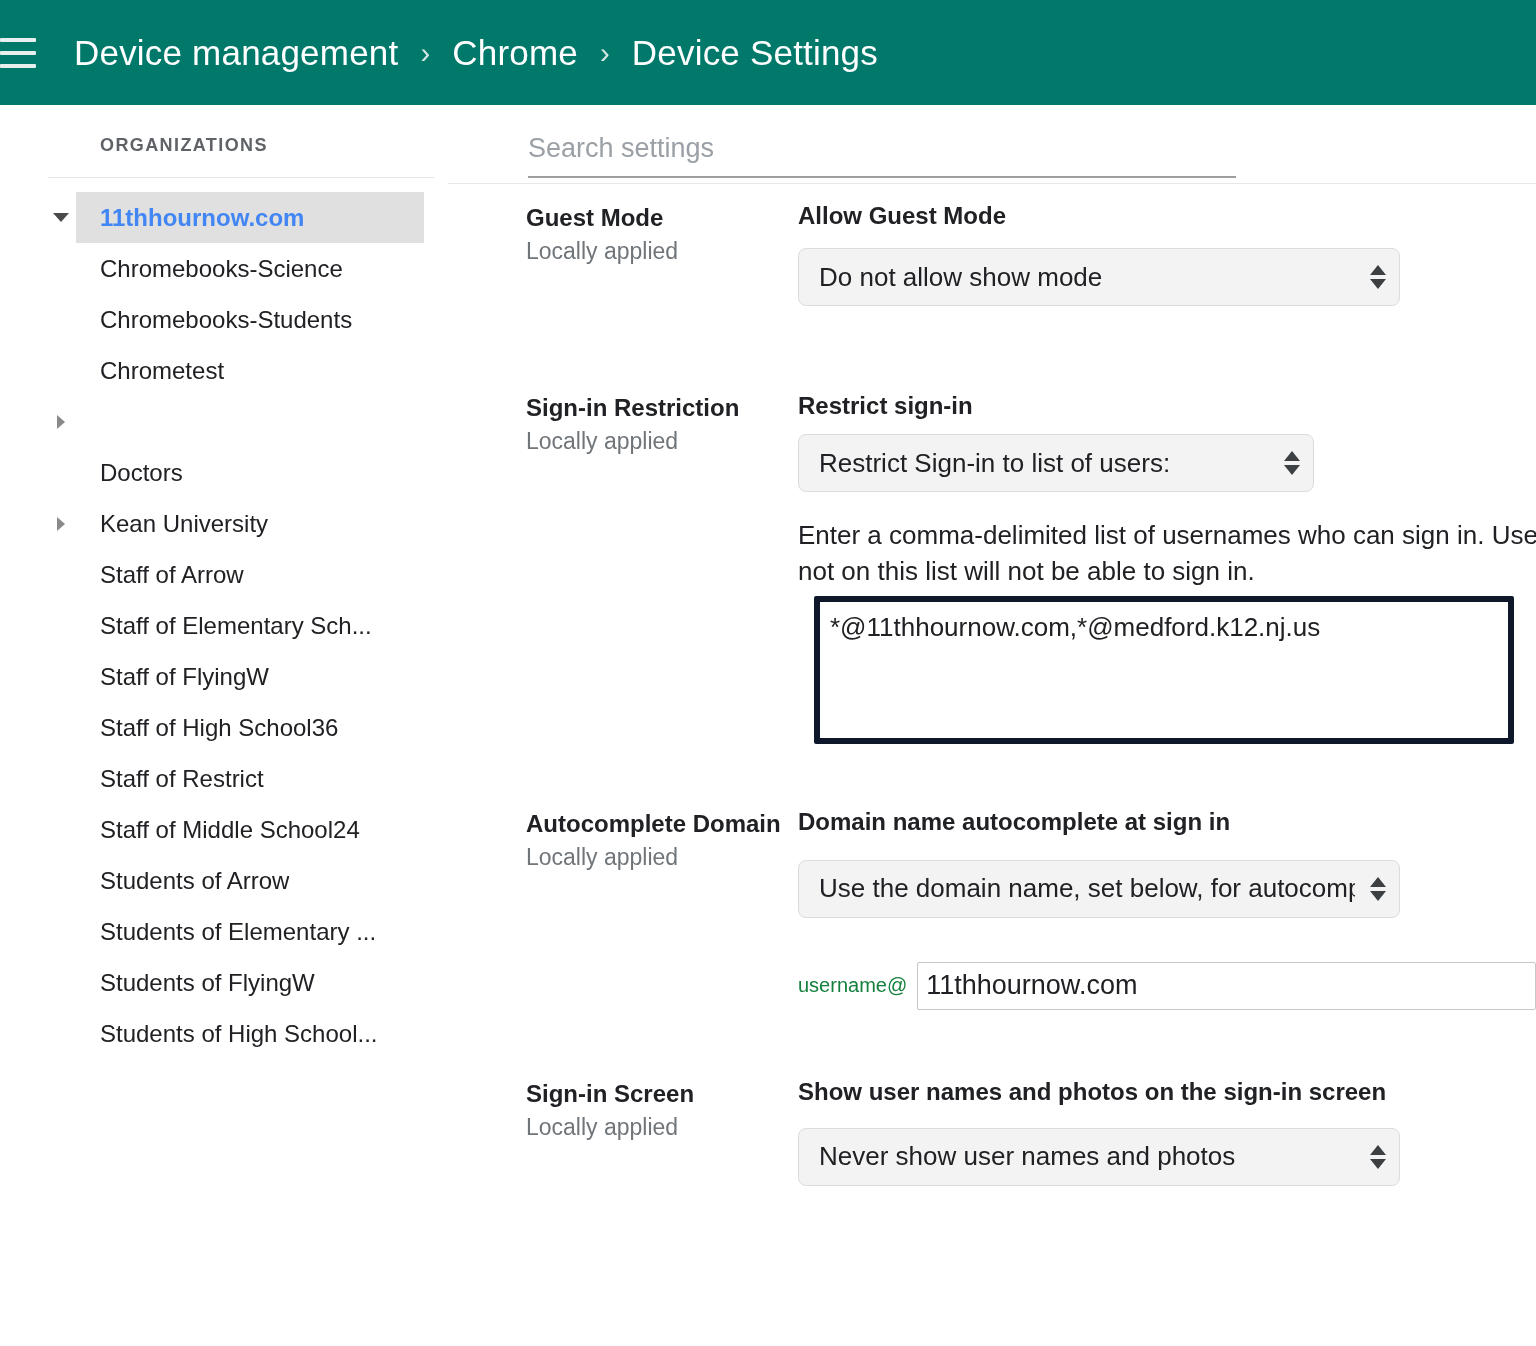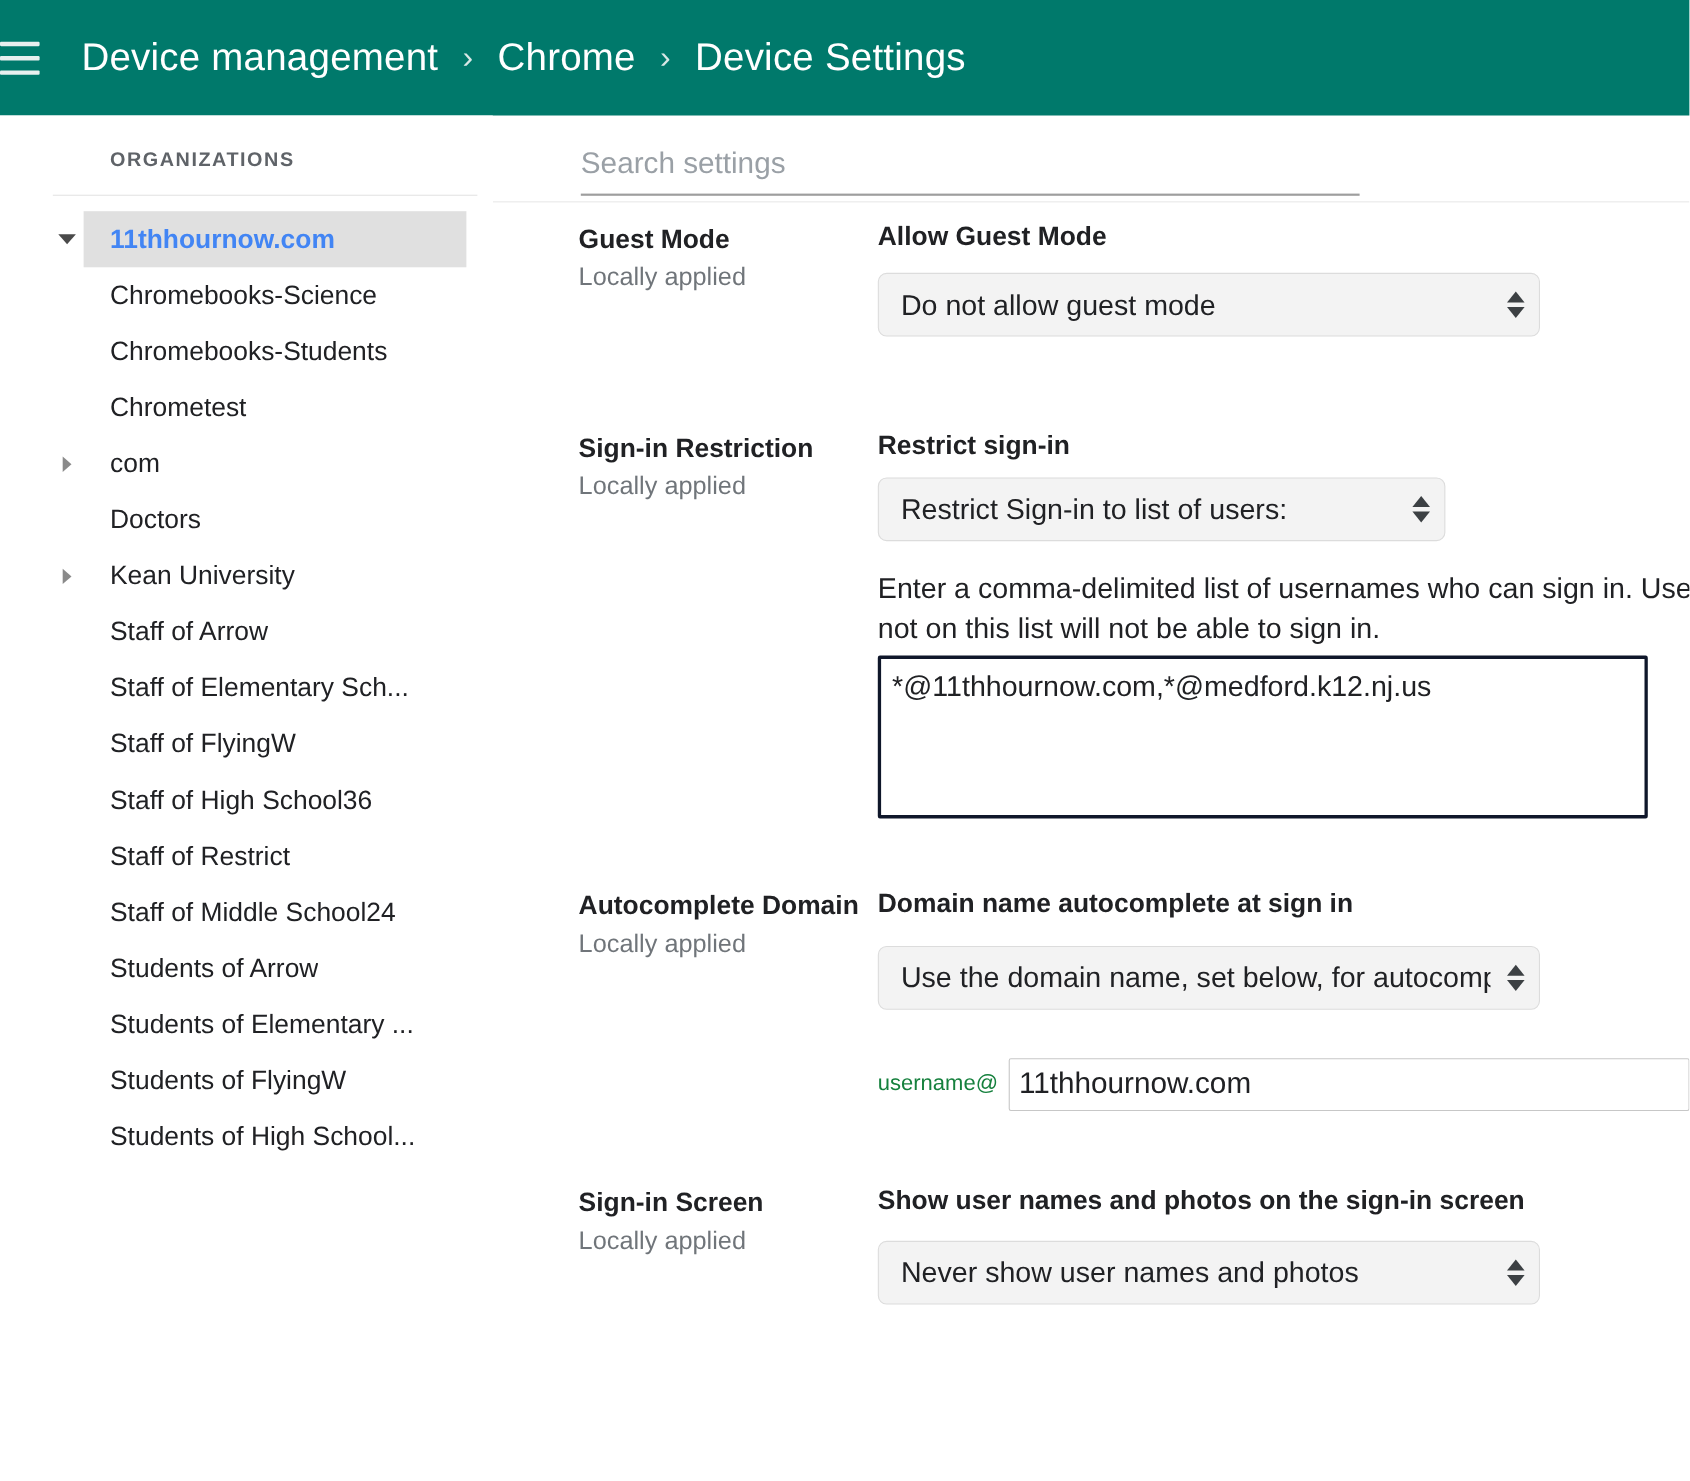--- a/index.html
+++ b/index.html
@@ -249,28 +249,29 @@
     color: #202124;
     line-height: 1.38;
     width: 780px;
     white-space: pre-wrap;
   }
 
   textarea.ctl {
     font-family: "Liberation Sans", sans-serif;
     font-size: 26px;
     color: #202124;
-    border: 3px solid #0f172a;
+    border: 6px solid #0f172a;
     border-radius: 2px;
     padding: 8px 10px;
     outline: none;
     resize: none;
     background: #fff;
     display: block;
     line-height: 1.35;
+    margin-left: 16px;
   }
   input.ctl-text {
     font-family: "Liberation Sans", sans-serif;
     font-size: 27px;
     color: #202124;
     border: 1px solid #c7c7c7;
     border-radius: 2px;
     padding: 6px 8px;
     outline: none;
     background: #fff;
@@ -331,23 +332,20 @@
         <div class="org-item">
           <span class="twisty"></span>
           <div class="org-row-inner">
             <span class="org-label">Chrometest</span>
           </div>
         </div>
         <div class="org-item">
           <span class="twisty">
             <span class="tri-right"></span>
           </span>
-          <div class="org-row-inner">
-            <span class="org-label">com</span>
-          </div>
         </div>
         <div class="org-item">
           <span class="twisty"></span>
           <div class="org-row-inner">
             <span class="org-label">Doctors</span>
           </div>
         </div>
         <div class="org-item">
           <span class="twisty">
             <span class="tri-right"></span>
@@ -429,21 +427,21 @@
 
       <div class="section" style="margin-top:0;">
         <div class="sec-left">
           <div class="sec-title">Guest Mode</div>
           <div class="sec-sub">Locally applied</div>
         </div>
         <div class="sec-right">
           <div class="field-label">Allow Guest Mode</div>
           <div class="sel-wrap" style="margin-top:18px;">
             <div class="fakeselect" style="width:602px;">
-              <span class="txt">Do not allow guest mode</span>
+              <span class="txt">Do not allow show mode</span>
             </div>
             <span class="sel-arrows">
                 <i class="up"></i>
                 <i class="dn"></i>
               </span>
           </div>
         </div>
       </div>
 
       <div class="section" style="margin-top:84px;">

